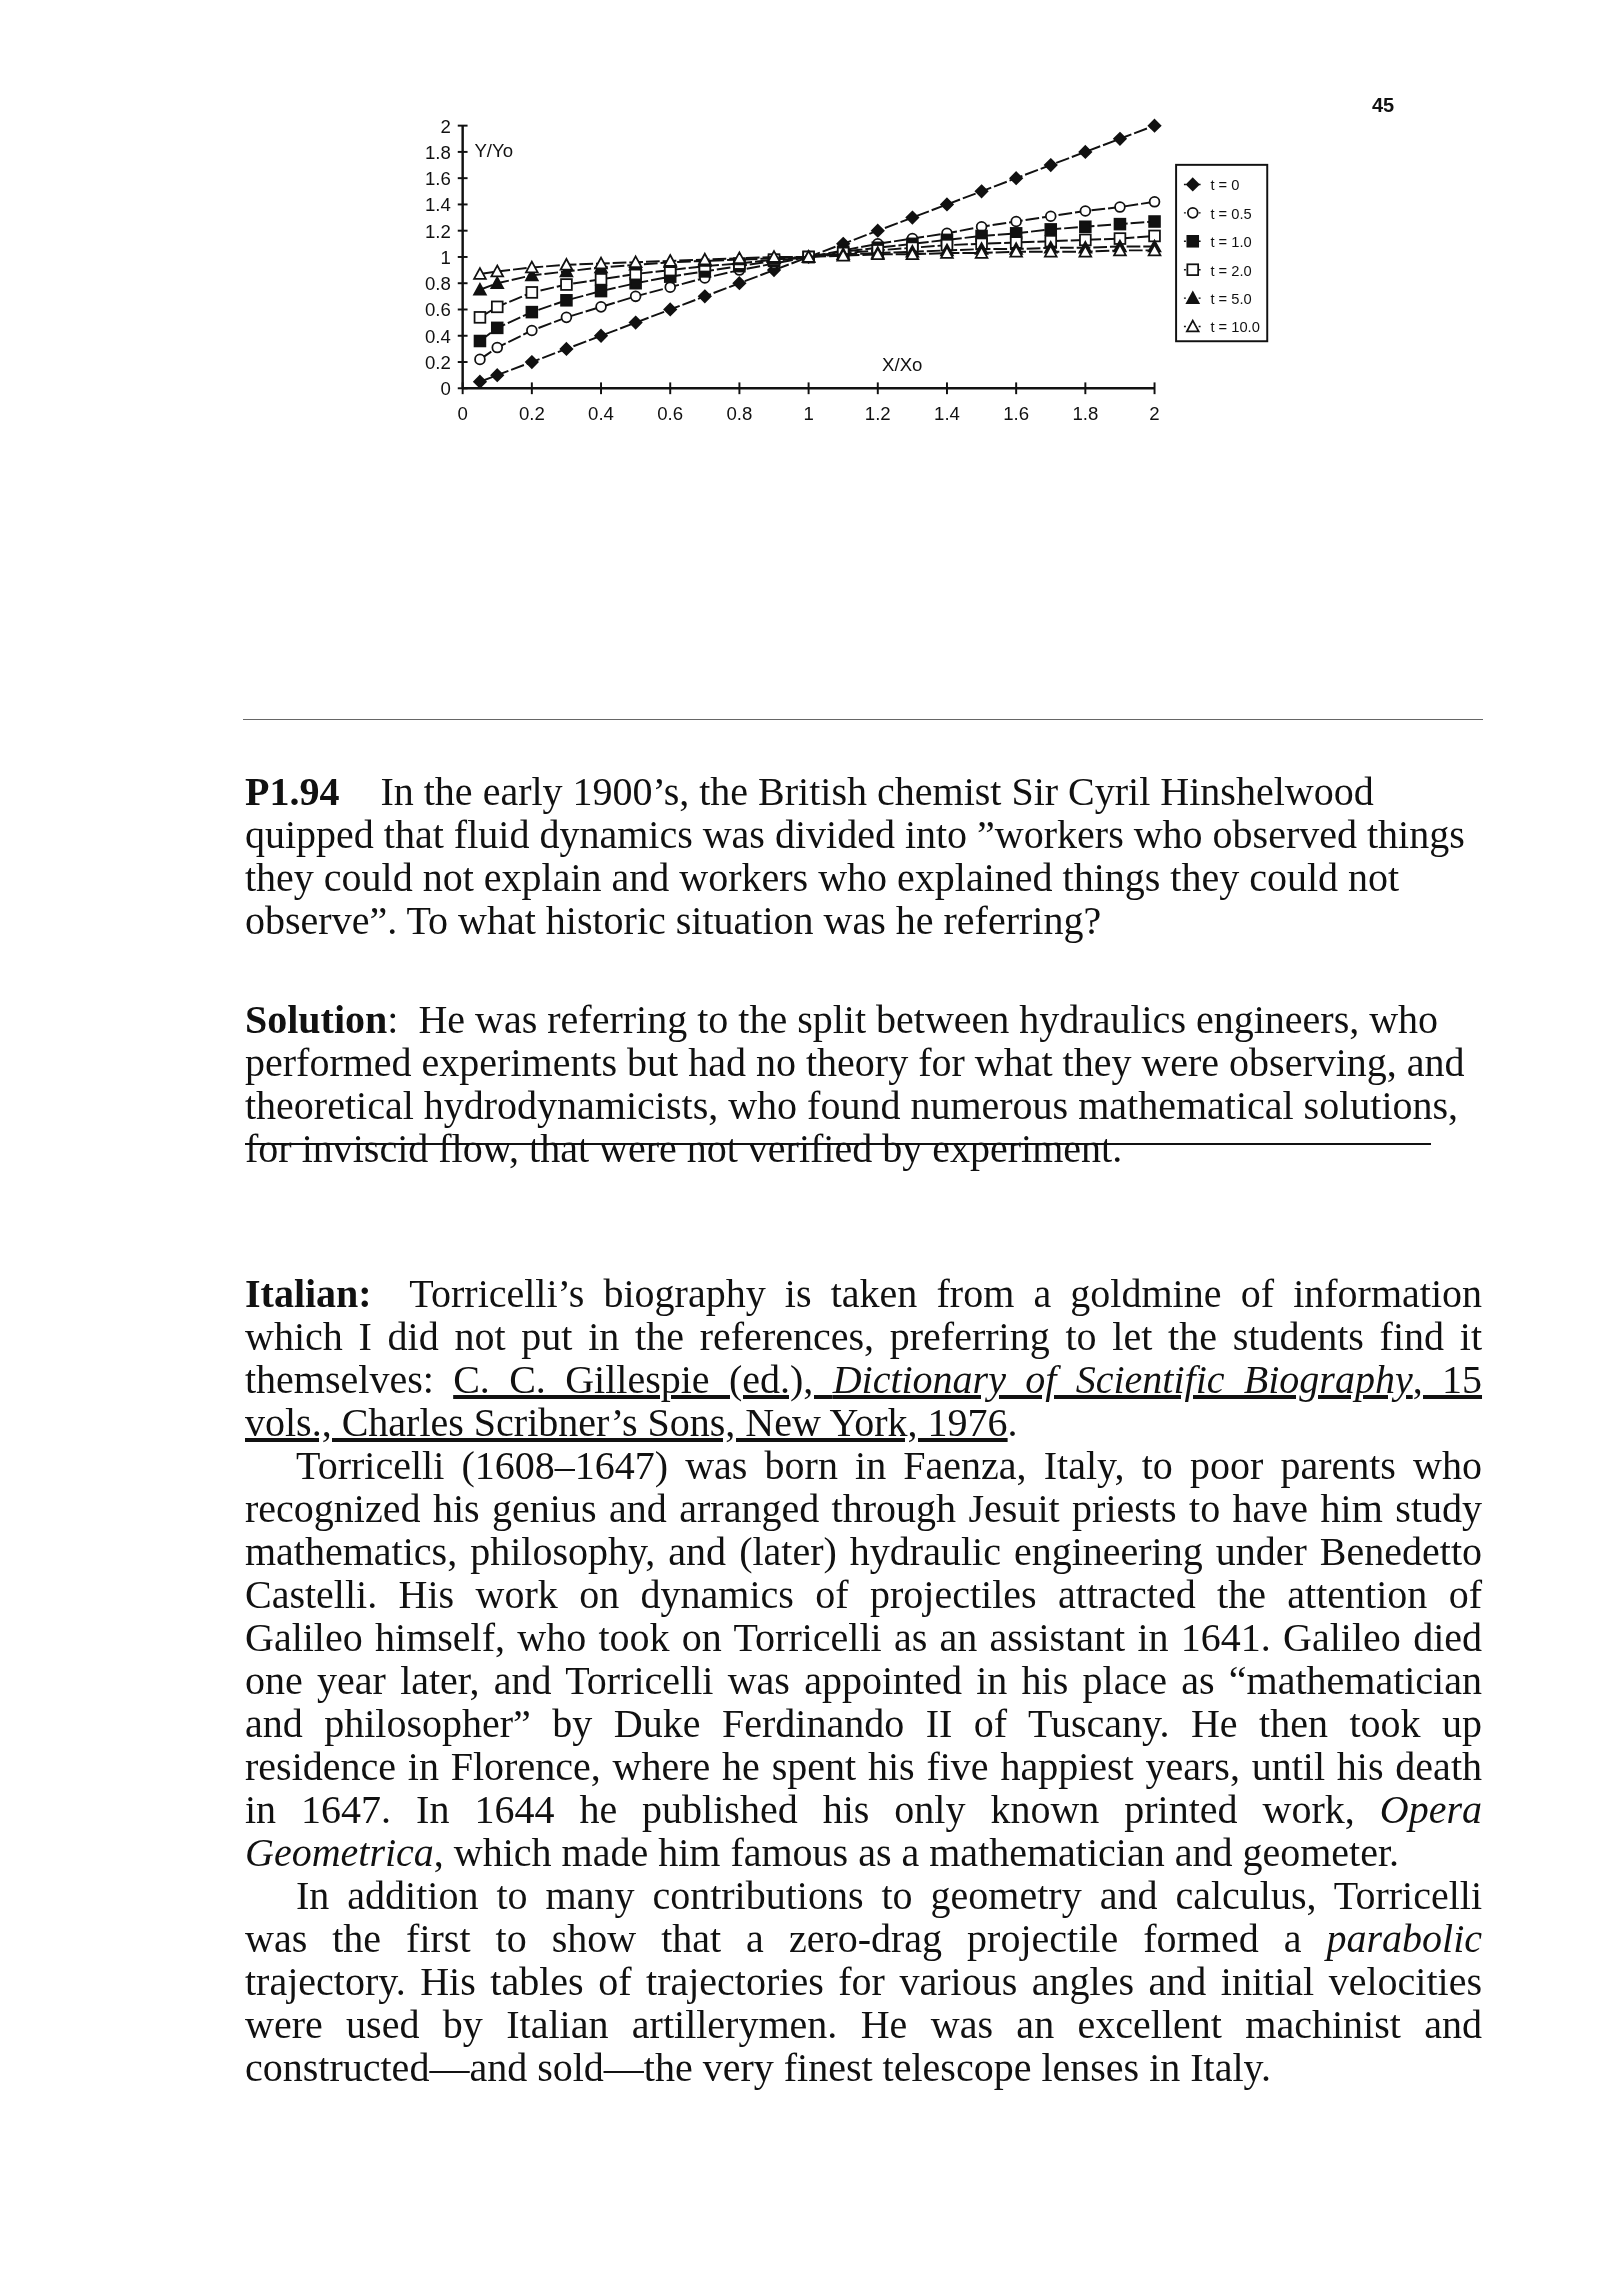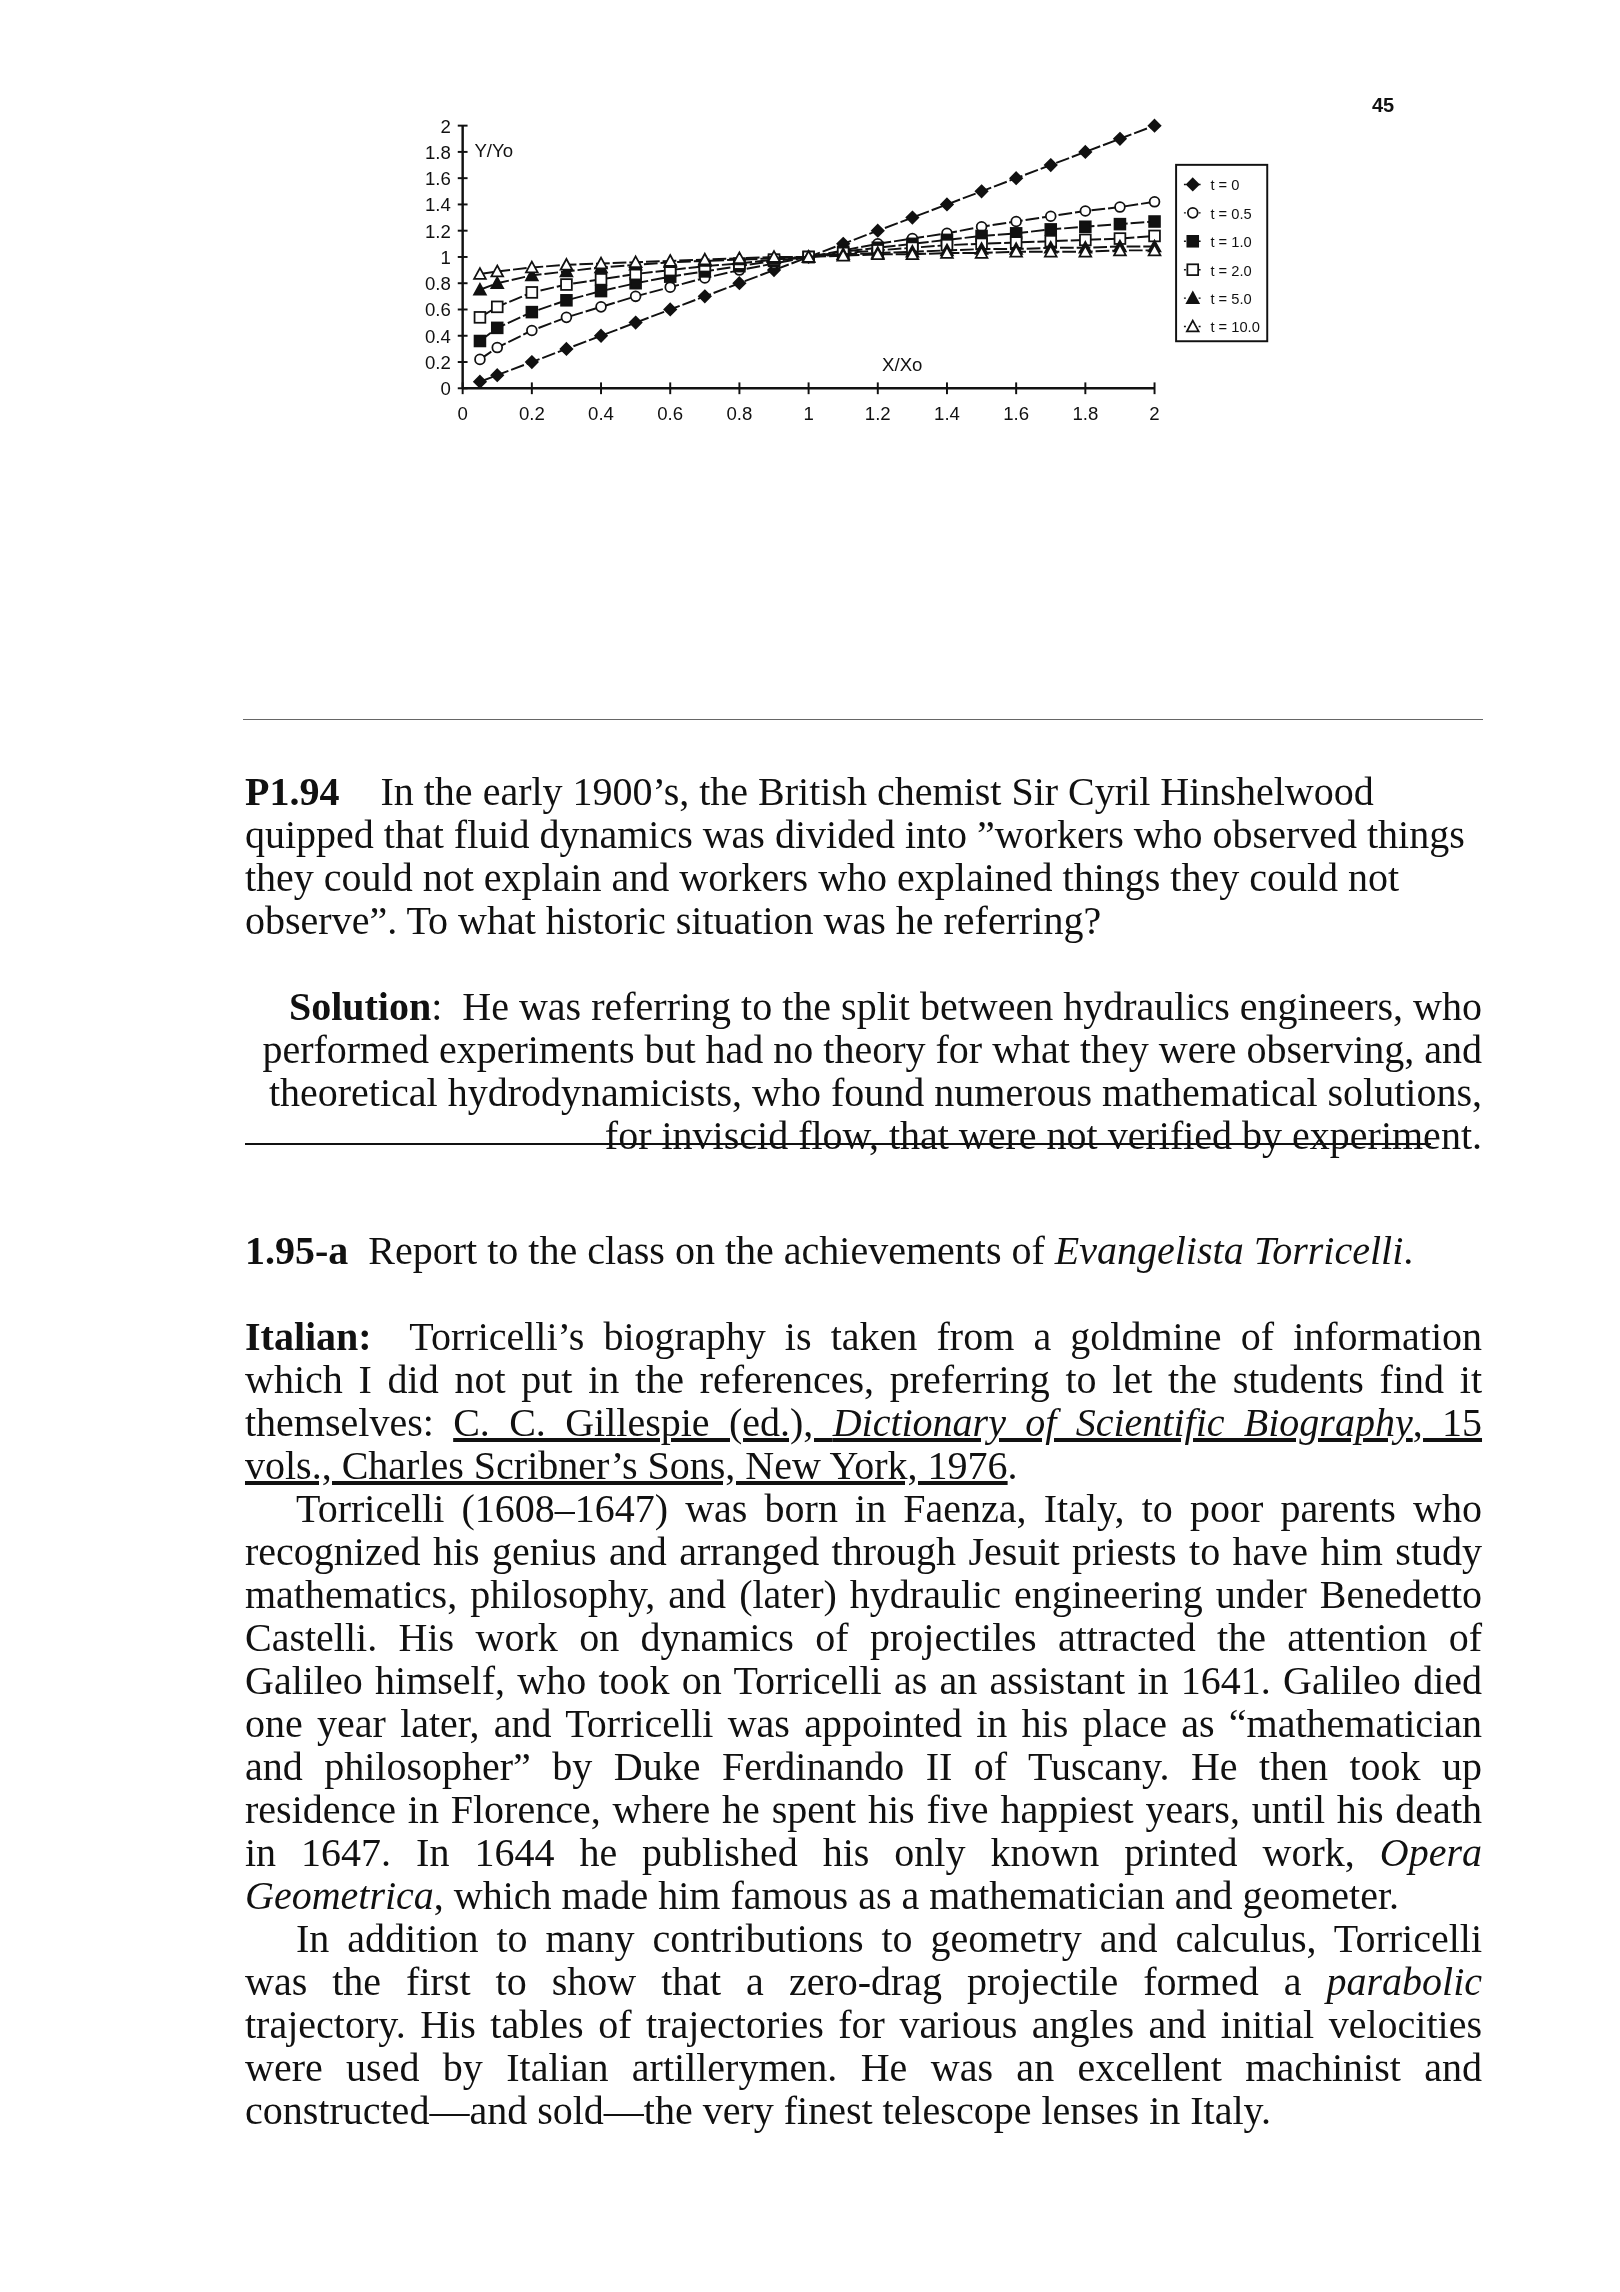--- a/index.html
+++ b/index.html
@@ -257,31 +257,28 @@
       </g>
     </g>
 </svg>
 
 <div class="rule-thin"></div>
 
 <div class="block" style="top: 770px;">
   <p>
     <span class="bold">P1.94</span><span style="display:inline-block;width:41px"></span><span>In the early 1900’s, the British chemist Sir Cyril Hinshelwood quipped that fluid dynamics was divided into ”workers who observed things they could not explain and workers who explained things they could not observe”.  To what historic situation was he referring?</span>
   </p>
-  <p style="margin-top: 43px; text-align: right;">
+  <p style="margin-top: 56px;">
     <span class="bold">Solution</span><span>:</span>&nbsp; <span>He was referring to the split between hydraulics engineers, who performed experiments but had no theory for what they were observing, and theoretical hydrodynamicists, who found numerous mathematical solutions, for inviscid flow, that were not verified by experiment.</span>
   </p>
 </div>
 
 <div class="rule-thick"></div>
 
 <div class="block" style="top: 1229px;">
-  <p>
-    <span class="bold">1.95-a</span>&nbsp; <span>Report to the class on the achievements of </span><i>Evangelista Torricelli</i><span>.</span>
-  </p>
   <p class="justify" style="margin-top: 43px;">
     <span class="bold">Italian:</span>&nbsp; <span>Torricelli’s biography is taken from a goldmine of information which I did not put in the references, preferring to let the students find it themselves: </span><span class="u">C. C. Gillespie (ed.), </span><i class="u">Dictionary of Scientific Biography</i><span class="u">, 15 vols., Charles Scribner’s Sons, New York, 1976</span><span>.</span>
   </p>
   <p class="justify indent">
     <span>Torricelli (1608–1647) was born in Faenza, Italy, to poor parents who recognized his genius and arranged through Jesuit priests to have him study mathematics, philosophy, and (later) hydraulic engineering under Benedetto Castelli. His work on dynamics of projectiles attracted the attention of Galileo himself, who took on Torricelli as an assistant in 1641. Galileo died one year later, and Torricelli was appointed in his place as “mathematician and philosopher” by Duke Ferdinando II of Tuscany. He then took up residence in Florence, where he spent his five happiest years, until his death in 1647. In 1644 he published his only known printed work, </span><i>Opera Geometrica</i><span>, which made him famous as a mathematician and geometer.</span>
   </p>
   <p class="justify indent">
     <span>In addition to many contributions to geometry and calculus, Torricelli was the first to show that a zero-drag projectile formed a </span><i>parabolic</i><span> trajectory. His tables of trajectories for various angles and initial velocities were used by Italian artillerymen. He was an excellent machinist and constructed—and sold—the very finest telescope lenses in Italy.</span>
   </p>
 </div>

